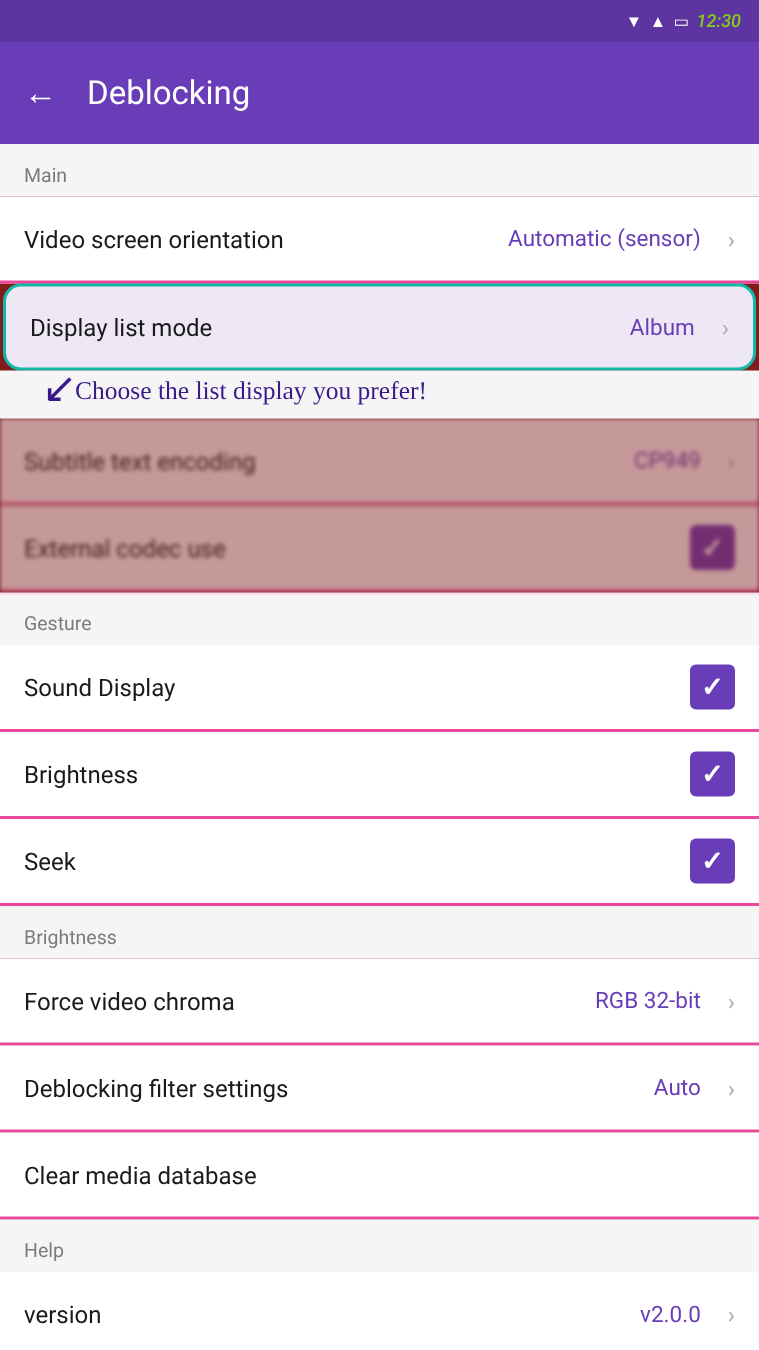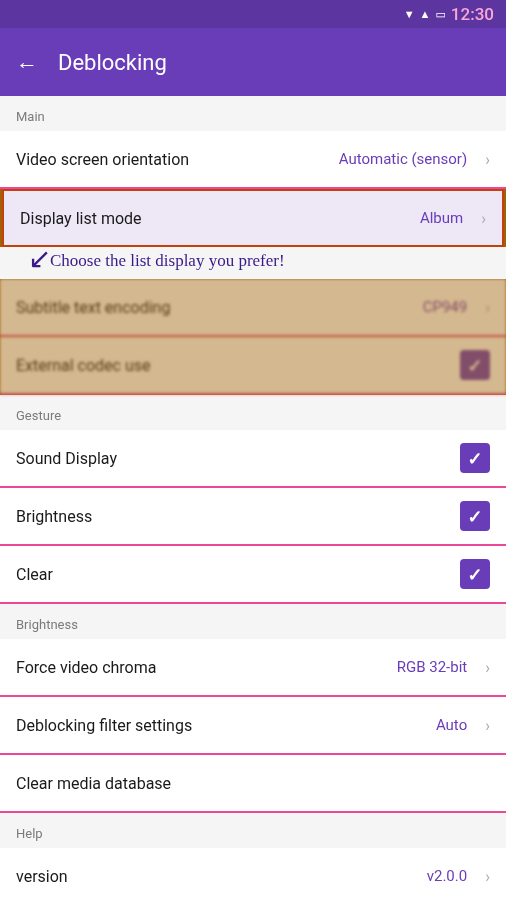--- a/index.html
+++ b/index.html
@@ -22,23 +22,24 @@
       justify-content: flex-end;
       padding-right: 12px;
       gap: 6px;
     }
     .status-icons {
       display: flex;
       align-items: center;
       gap: 5px;
     }
     .status-time {
-      color: #f9a8d4;
-      font-size: 17px;
+      color: #84cc16;
+      font-size: 12px;
       font-weight: 500;
+      font-style: italic;
     }
 
     
     .toolbar {
       width: 100%;
       height: 68px;
       background: #6a3db8;
       display: flex;
       align-items: center;
       padding: 0 16px;
@@ -55,21 +56,21 @@
       color: white;
       font-size: 22px;
       font-weight: 400;
     }
 
     
     .content {
       width: 100%;
       height: calc(900px - 96px);
       overflow-y: auto;
-      background: #a16207;
+      background: #7f1d1d;
     }
 
     
     .section-header {
       padding: 10px 16px 6px 16px;
       background: #f5f5f5;
     }
     .section-header-text {
       color: #7b7b7b;
       font-size: 13px;
@@ -101,22 +102,22 @@
       font-size: 15px;
     }
     .chevron {
       color: #aaa;
       font-size: 16px;
     }
 
     
     .settings-row.highlighted {
       background: #ede7f6;
-      border: 2px solid #c2410c;
-      border-radius: 1px;
+      border: 2px solid #14b8a6;
+      border-radius: 12px;
       margin: 0 2px;
     }
 
     
     .checkbox {
       width: 30px;
       height: 30px;
       background: #6a3db8;
       border-radius: 4px;
       display: flex;
@@ -220,21 +221,21 @@
   </div>
 
   <div class="settings-row">
     <span class="row-label">Brightness</span>
     <div class="checkbox">
       <span class="checkbox-check">✓</span>
     </div>
   </div>
 
   <div class="settings-row">
-    <span class="row-label">Clear</span>
+    <span class="row-label">Seek</span>
     <div class="checkbox">
       <span class="checkbox-check">✓</span>
     </div>
   </div>
 
   <div class="section-header">
     <span class="section-header-text">Brightness</span>
   </div>
 
   <div class="settings-row">

